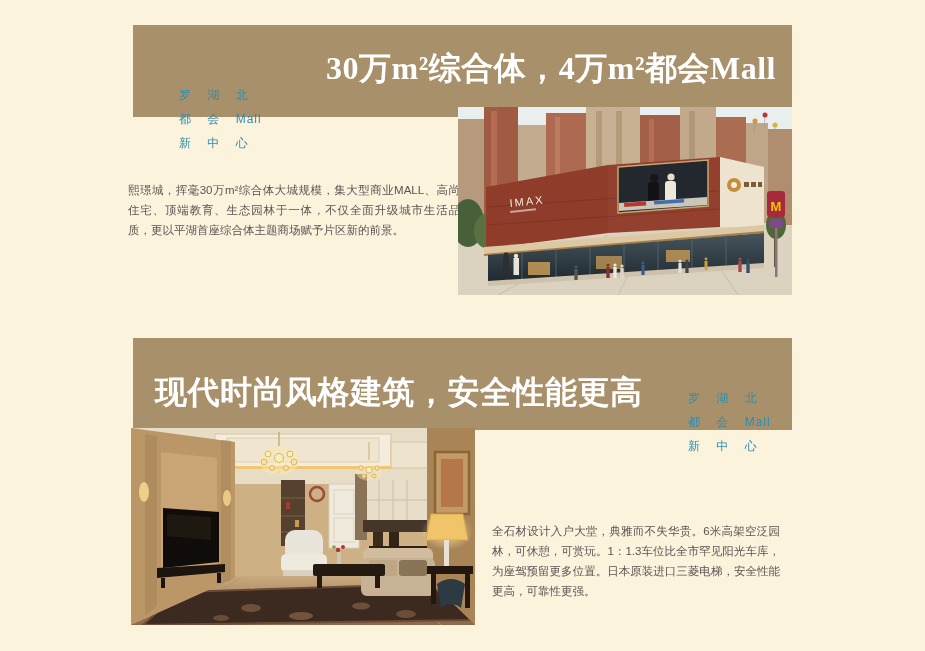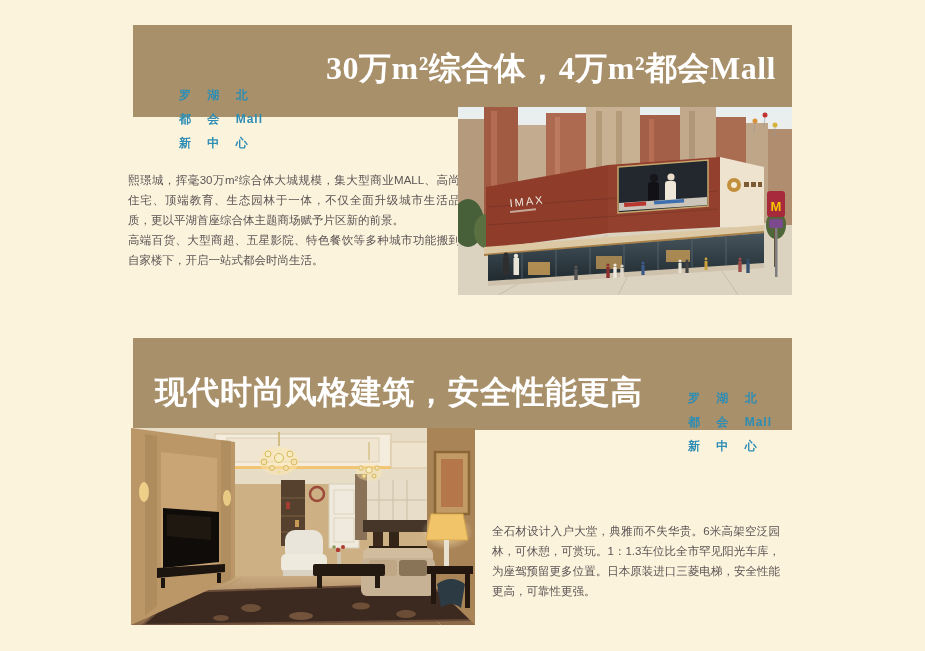--- a/index.html
+++ b/index.html
@@ -25,38 +25,38 @@
     white-space:nowrap;
     line-height:1;
   }
   .title-top{right:16px;bottom:12px;}
   .title-bottom{left:22px;top:17px;}
   
   .brand{
     position:absolute;
     color:#2d8db4;
     font-size:12px;
-    font-weight:bold;
+    font-weight:normal;
     letter-spacing:1px;
     word-spacing:11px;
     line-height:1;
   }
   .brand div{margin-bottom:12px;white-space:nowrap;}
   .brand-top{left:179px;top:89px;}
   .brand-bottom{left:688px;top:392px;}
   
   .copy{
     position:absolute;
     color:#5c5454;
     font-size:11.5px;
     line-height:20px;
     text-align:justify;
   }
   .copy p{margin:0;}
-  .copy-top{left:128px;top:170px;width:332px;}
+  .copy-top{left:128px;top:180px;width:332px;}
   .copy-bottom{left:492px;top:521px;width:288px;}
   
   .photo{position:absolute;display:block;}
   .photo-mall{left:458px;top:107px;width:334px;height:188px;}
   .photo-interior{left:131px;top:428px;width:344px;height:197px;}
   svg{display:block;}
 </style>
 </head>
 <body>
 
@@ -67,21 +67,20 @@
   </div>
 
   <div class="brand brand-top">
     <div>罗 湖 北</div>
     <div>都 会 Mall</div>
     <div>新 中 心</div>
   </div>
 
   <div class="copy copy-top">
     <p>熙璟城，挥毫30万m²综合体大城规模，集大型商业MALL、高尚住宅、顶端教育、生态园林于一体，不仅全面升级城市生活品质，更以平湖首座综合体主题商场赋予片区新的前景。</p>
-    <p>高端百货、大型商超、五星影院、特色餐饮等多种城市功能搬到自家楼下，开启一站式都会时尚生活。</p>
   </div>
 
   <div class="photo photo-mall">
     <svg width="334" height="188" viewBox="0 0 334 188">
       <defs>
         <linearGradient id="sky" x1="0" y1="0" x2="0" y2="1">
           <stop offset="0" stop-color="#e9eff1"></stop>
             <stop offset="1" stop-color="#f0e7d5"></stop>
         </linearGradient>
         <linearGradient id="glass" x1="0" y1="0" x2="0" y2="1">

